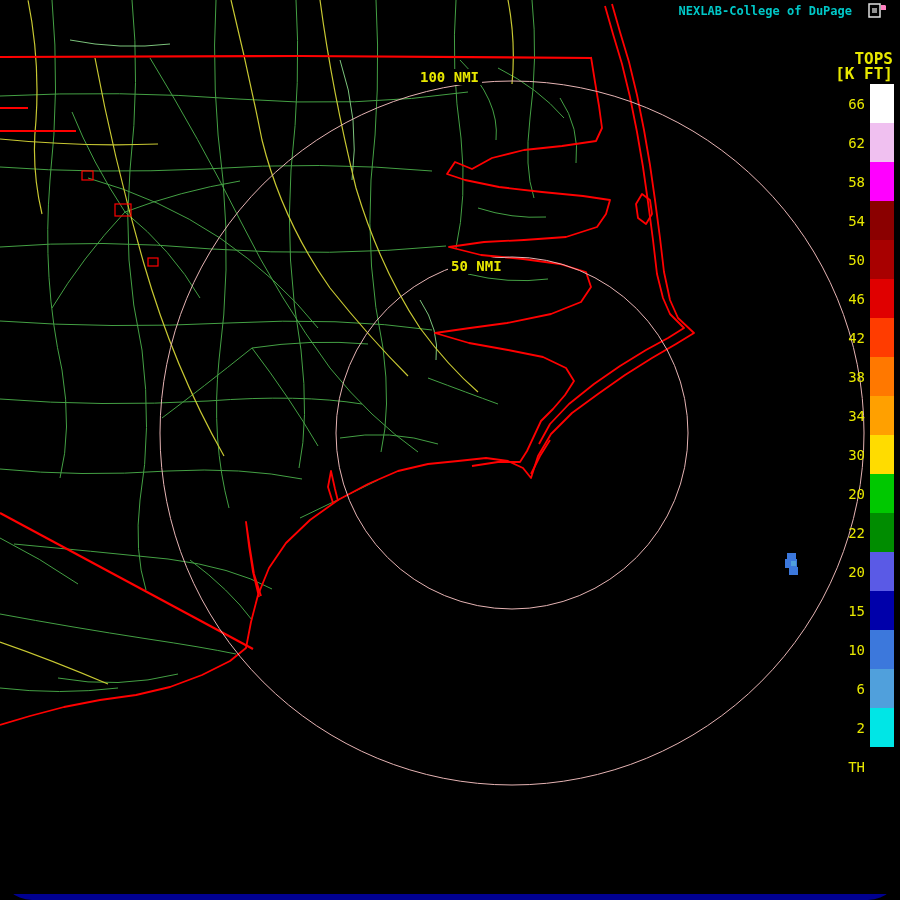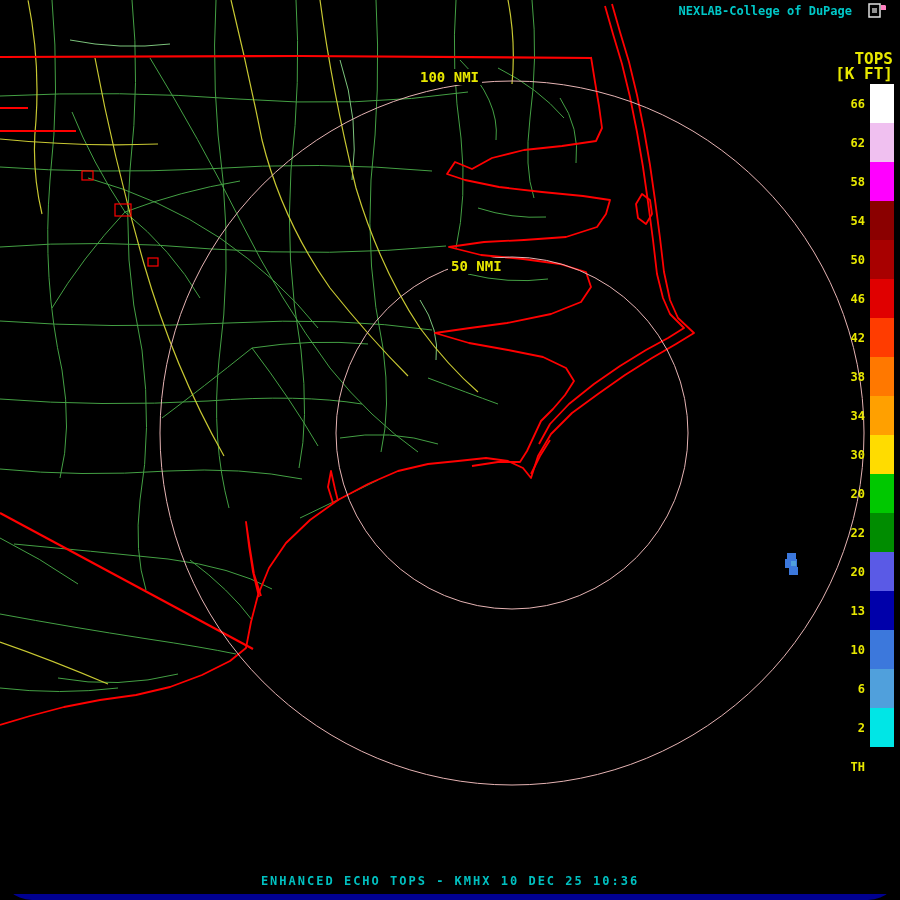--- a/index.html
+++ b/index.html
@@ -14,21 +14,21 @@
   }
   .logo { position:absolute; top:3px; right:12px; width:20px; height:16px; }
   .legend-title, .legend-units {
     position:absolute; right:7px; color:#E8E800; font-size:16px; font-weight:bold;
   }
   .legend-title { top:49px; }
   .legend-units { top:64px; }
   .legend { position:absolute; top:84px; right:6px; }
   .legend-row { display:flex; align-items:center; justify-content:flex-end; height:39px; }
   .legend-label {
-    color:#E8E800; font-size:12px; font-weight:bold;
+    color:#E8E800; font-size:14px; font-weight:normal;
     width:32px; text-align:right; margin-right:5px;
   }
   .legend-swatch { width:24px; height:39px; display:block; }
   .ring-label {
     position:absolute; color:#E8E800; font-size:14px; font-weight:bold;
     background:#000; padding:0 3px; white-space:pre;
   }
   .ring-label.outer { top:69px; left:417px; }
   .ring-label.inner { top:258px; left:448px; }
   .footer {
@@ -194,21 +194,21 @@
       </div>
       <div class="legend-row">
         <span class="legend-label">22</span>
         <span class="legend-swatch" style="background: rgb(0, 140, 0);"></span>
       </div>
       <div class="legend-row">
         <span class="legend-label">20</span>
         <span class="legend-swatch" style="background: rgb(90, 90, 230);"></span>
       </div>
       <div class="legend-row">
-        <span class="legend-label">13</span>
+        <span class="legend-label">15</span>
         <span class="legend-swatch" style="background: rgb(0, 0, 170);"></span>
       </div>
       <div class="legend-row">
         <span class="legend-label">10</span>
         <span class="legend-swatch" style="background: rgb(60, 120, 220);"></span>
       </div>
       <div class="legend-row">
         <span class="legend-label">6</span>
         <span class="legend-swatch" style="background: rgb(80, 160, 220);"></span>
       </div>
@@ -218,16 +218,15 @@
       </div>
       <div class="legend-row">
         <span class="legend-label">TH</span>
         <span class="legend-swatch" style="background: rgb(0, 0, 0);"></span>
       </div>
     </div>
 
   <div class="ring-label outer">100 NMI</div>
   <div class="ring-label inner">50 NMI</div>
 
-  <div class="footer">ENHANCED ECHO TOPS - KMHX 10 DEC 25 10:36</div>
   <div class="bottom-bar"></div>
 
 </div>
 
 </body></html>

